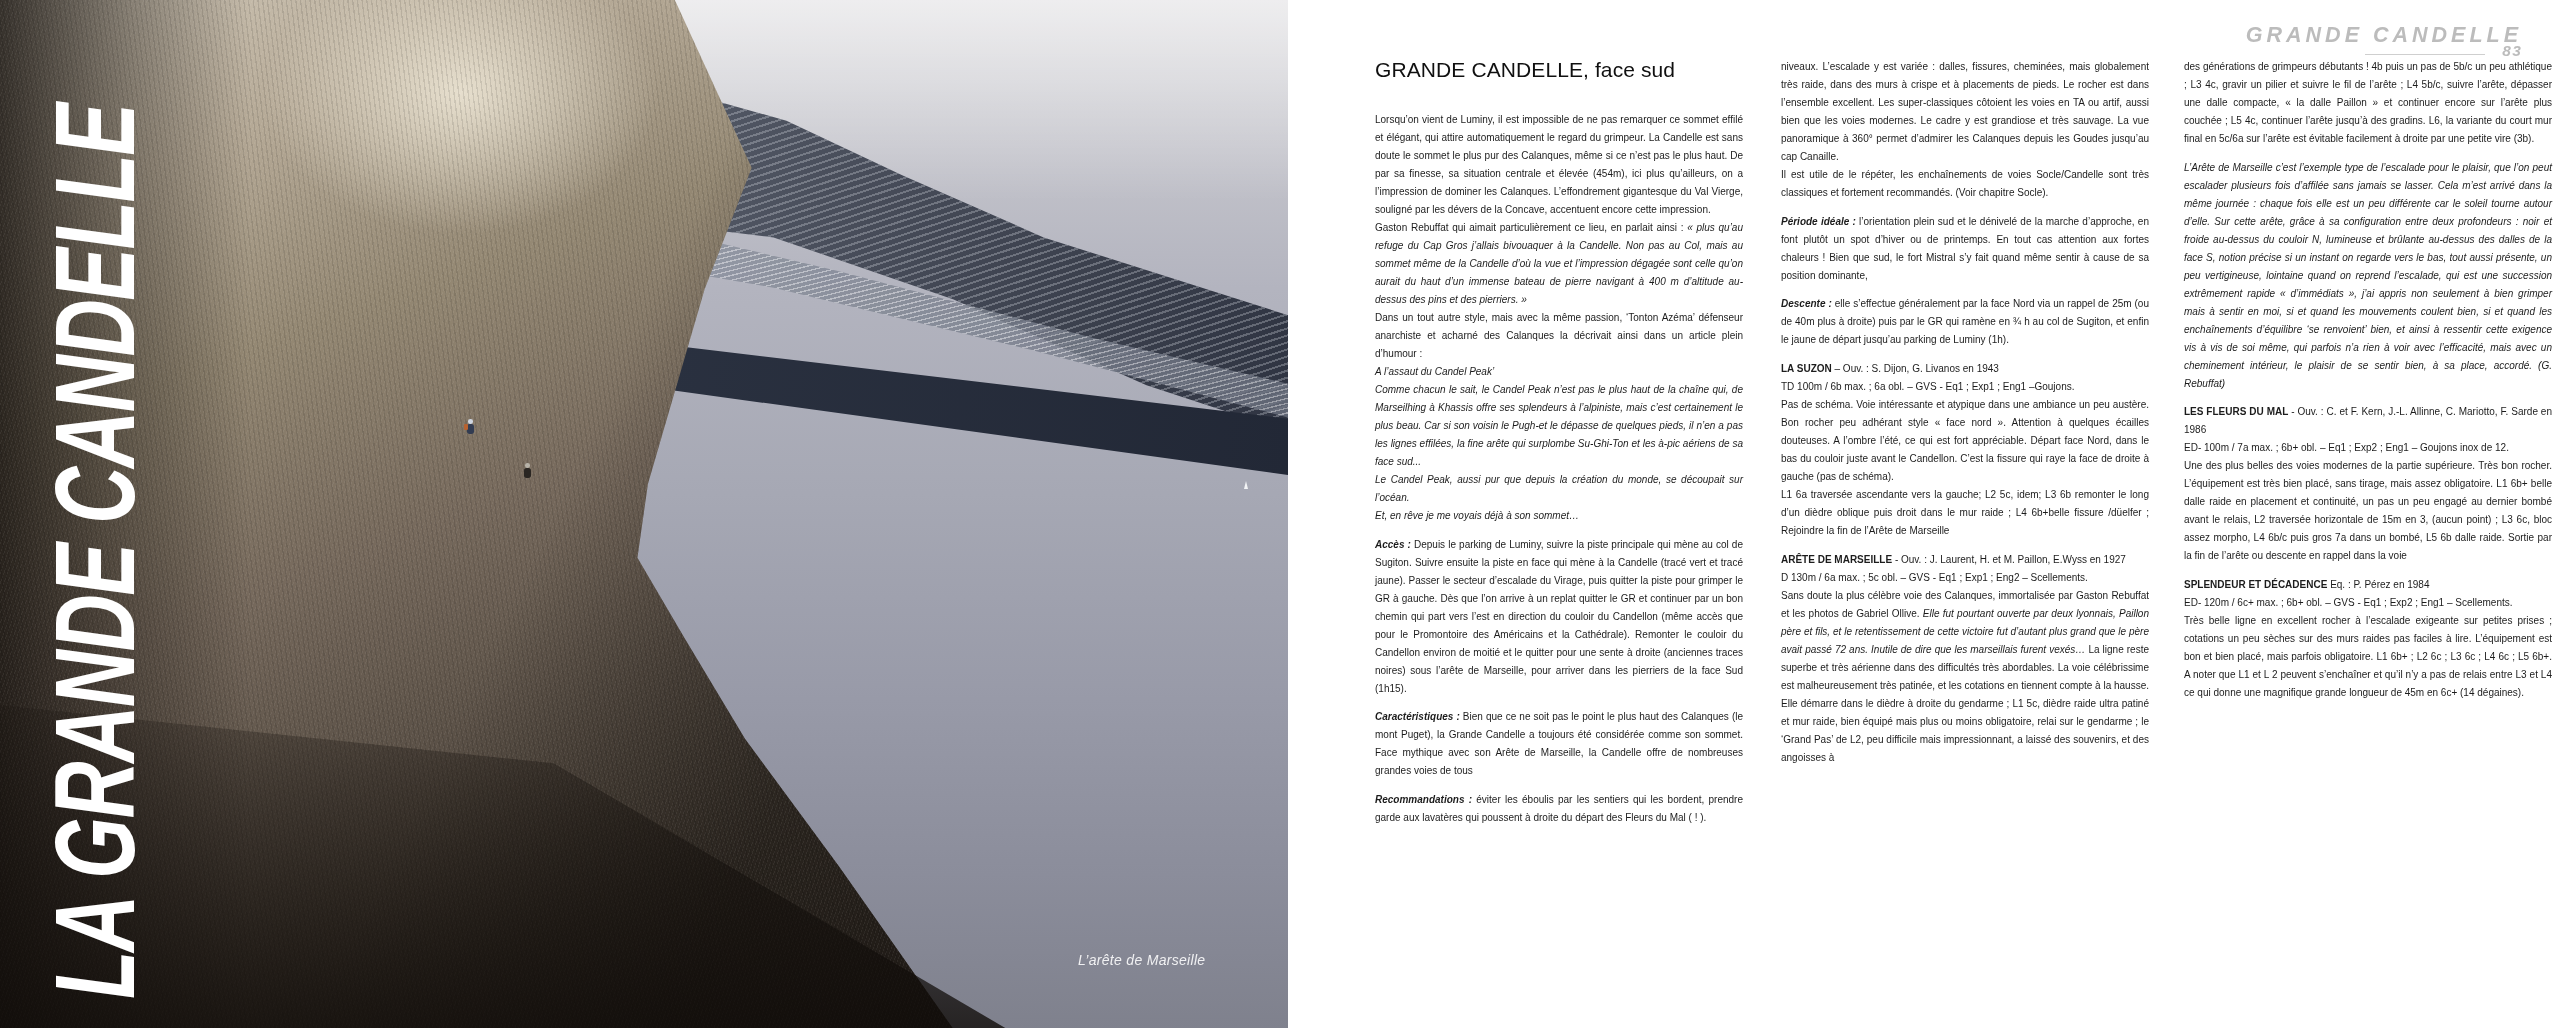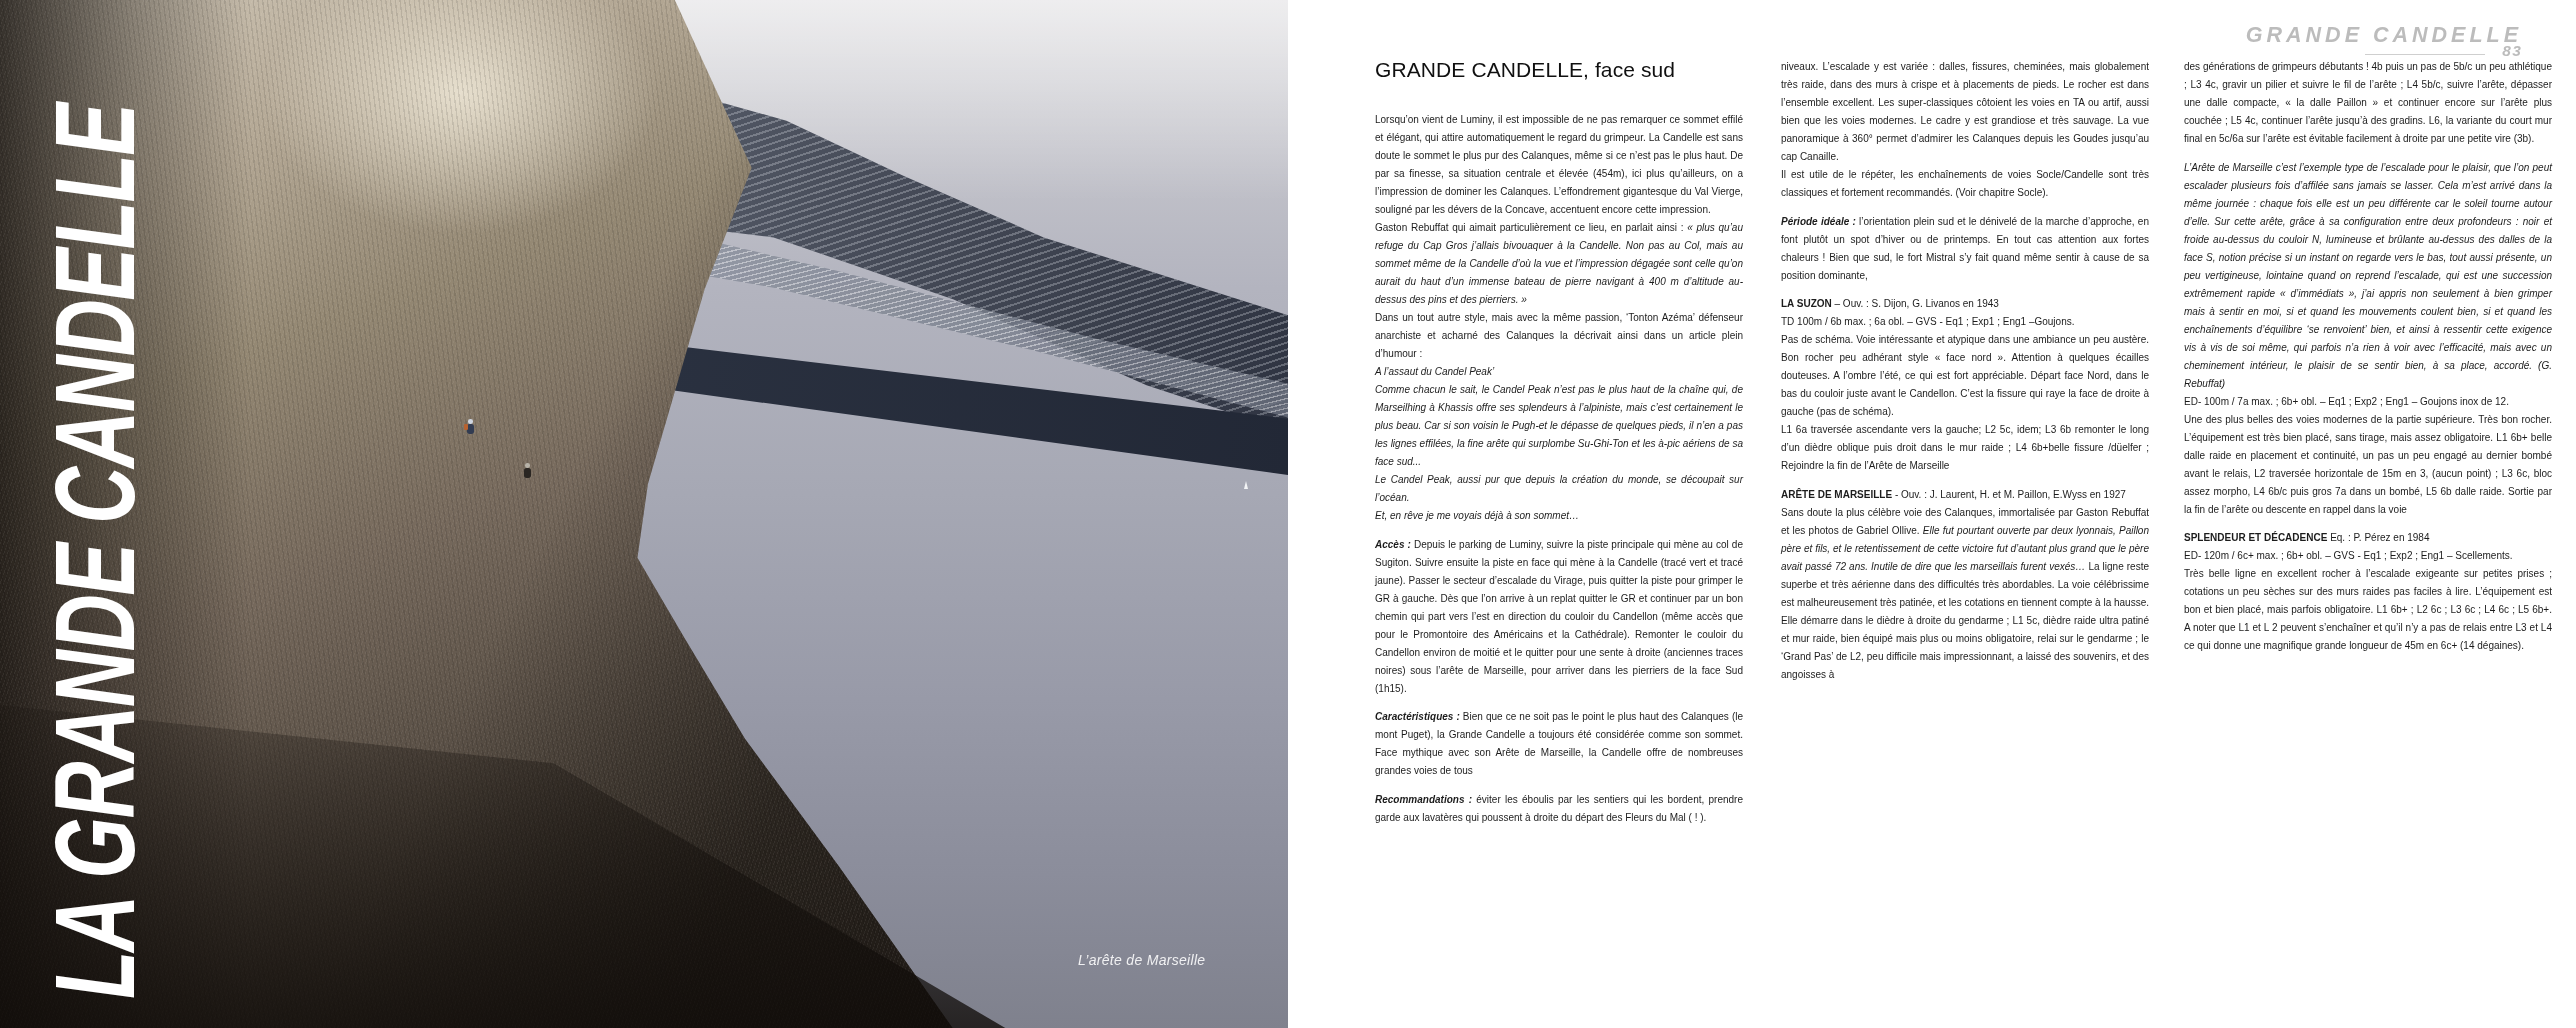--- a/index.html
+++ b/index.html
@@ -121,31 +121,34 @@
         <p class="para"><span class="i">Le Candel Peak, aussi pur que depuis la création du monde, se découpait sur l’océan.</span></p>
         <p class="para"><span class="i">Et, en rêve je me voyais déjà à son sommet…</span></p>
         <p class="para gap"><span class="bi">Accès :</span><span> Depuis le parking de Luminy, suivre la piste principale qui mène au col de Sugiton. Suivre ensuite la piste en face qui mène à la Candelle (tracé vert et tracé jaune). Passer le secteur d’escalade du Virage, puis quitter la piste pour grimper le GR à gauche. Dès que l’on arrive à un replat quitter le GR et continuer par un bon chemin qui part vers l’est en direction du couloir du Candellon (même accès que pour le Promontoire des Américains et la Cathédrale). Remonter le couloir du Candellon environ de moitié et le quitter pour une sente à droite (anciennes traces noires) sous l’arête de Marseille, pour arriver dans les pierriers de la face Sud (1h15).</span></p>
         <p class="para gap"><span class="bi">Caractéristiques :</span><span> Bien que ce ne soit pas le point le plus haut des Calanques (le mont Puget), la Grande Candelle a toujours été considérée comme son sommet. Face mythique avec son Arête de Marseille, la Candelle offre de nombreuses grandes voies de tous</span></p>
         <p class="para gap"><span class="bi">Recommandations :</span><span> éviter les éboulis par les sentiers qui les bordent, prendre garde aux lavatères qui poussent à droite du départ des Fleurs du Mal ( ! ).</span></p>
       </div>
     <div class="text-col c2">
         <p class="para"><span>niveaux. L’escalade y est variée : dalles, fissures, cheminées, mais globalement très raide, dans des murs à crispe et à placements de pieds.  Le rocher est dans l’ensemble excellent. Les super-classiques côtoient les voies en TA ou artif, aussi bien que les voies modernes. Le cadre y est grandiose et  très sauvage. La vue panoramique à 360° permet d’admirer les Calanques depuis les Goudes jusqu’au cap Canaille.</span></p>
         <p class="para"><span>Il est utile de le répéter, les enchaînements de voies Socle/Candelle sont très classiques et fortement recommandés. (Voir chapitre Socle).</span></p>
         <p class="para gap"><span class="bi">Période idéale :</span><span> l’orientation plein sud et le dénivelé de la marche d’approche, en font plutôt un spot d’hiver ou de printemps. En tout cas attention aux fortes chaleurs ! Bien que sud, le fort Mistral s’y fait quand même sentir à cause de sa position dominante,</span></p>
+        <p class="para gap"><span class="bi">Descente :</span><span> elle s’effectue généralement par la face Nord via un rappel de 25m (ou de 40m plus à droite)  puis par le GR qui ramène en ¾ h au col de Sugiton, et enfin le jaune de départ jusqu’au parking de Luminy (1h).</span></p>
         <p class="para gap"><span class="b">LA SUZON</span><span> – Ouv. : S. Dijon, G. Livanos en 1943</span></p>
         <p class="para"><span>TD 100m / 6b max. ; 6a obl. – GVS  - Eq1 ; Exp1 ; Eng1 –Goujons.</span></p>
         <p class="para"><span>Pas de schéma. Voie intéressante et atypique dans une ambiance un peu austère. Bon rocher peu adhérant style « face nord ». Attention à quelques écailles douteuses. A l’ombre l’été, ce qui est fort appréciable. Départ face Nord, dans le bas du couloir  juste avant le Candellon. C’est la fissure qui raye la face de droite à gauche (pas de schéma).</span></p>
         <p class="para"><span>L1 6a traversée ascendante vers la gauche; L2 5c, idem; L3 6b remonter le long d’un dièdre oblique puis droit dans le mur raide ; L4 6b+belle fissure /düelfer ; Rejoindre la fin de l’Arête de Marseille</span></p>
         <p class="para gap"><span class="b">ARÊTE DE MARSEILLE</span><span> - Ouv. : J. Laurent, H. et M. Paillon, E.Wyss en 1927</span></p>
+        <p class="para"><span>D 130m / 6a max. ; 5c obl. – GVS - Eq1 ; Exp1 ; Eng2 – Scellements.</span></p>
         <p class="para"><span>Sans doute la plus célèbre voie des Calanques, immortalisée par Gaston Rebuffat et les photos de Gabriel Ollive. </span><span class="i">Elle fut pourtant ouverte par deux lyonnais, Paillon père et fils, et le retentissement de cette victoire fut d’autant plus grand que le père avait passé 72 ans. Inutile de dire que les marseillais furent vexés…</span><span> La ligne reste superbe et très aérienne dans des difficultés très abordables. La voie célébrissime est malheureusement très patinée, et les cotations en tiennent compte à la hausse.</span></p>
         <p class="para"><span>Elle démarre dans le dièdre à droite du gendarme ; L1 5c, dièdre raide ultra patiné et mur raide, bien équipé mais plus ou moins obligatoire, relai sur le gendarme ;  le ‘Grand Pas’ de L2, peu difficile mais impressionnant, a laissé des souvenirs, et des angoisses à</span></p>
       </div>
     <div class="text-col c3">
         <p class="para"><span>des générations de grimpeurs débutants !  4b puis un pas de 5b/c un peu athlétique ; L3 4c, gravir un pilier et suivre le fil de l’arête ; L4 5b/c, suivre l’arête,  dépasser une dalle compacte, « la dalle Paillon » et continuer encore sur l’arête plus couchée ; L5 4c, continuer l’arête jusqu’à des gradins. L6, la variante du court mur final en 5c/6a sur l’arête est évitable facilement à droite par une petite vire (3b).</span></p>
         <p class="para gap"><span class="i">L’Arête de Marseille c’est l’exemple type de l’escalade pour le plaisir, que l’on peut escalader plusieurs fois d’affilée sans jamais se lasser. Cela m’est arrivé dans la même journée : chaque fois elle est un peu différente car le soleil tourne autour d’elle. Sur cette arête, grâce à sa configuration entre deux profondeurs : noir et froide au-dessus du couloir N, lumineuse et brûlante au-dessus des dalles de la face S, notion précise si un instant on regarde vers le bas, tout aussi présente, un peu vertigineuse, lointaine quand on reprend l’escalade, qui est une succession extrêmement rapide « d’immédiats », j’ai appris non seulement à bien grimper mais à sentir en moi, si et quand les mouvements coulent bien, si et quand les enchaînements d’équilibre ‘se renvoient’ bien, et ainsi à ressentir cette exigence vis à vis de soi même, qui parfois n’a rien à voir avec l’efficacité, mais avec un cheminement intérieur, le plaisir de se sentir bien, à sa place, accordé. (G. Rebuffat)</span></p>
+        <p class="para gap"><span class="b">LES FLEURS DU MAL</span><span> - Ouv. : C. et F. Kern, J.-L. Allinne, C. Mariotto, F. Sarde en 1986</span></p>
         <p class="para"><span>ED- 100m  / 7a max. ; 6b+ obl. – Eq1 ; Exp2 ; Eng1 – Goujons inox de 12.</span></p>
         <p class="para"><span>Une des plus belles des voies modernes de la partie supérieure. Très bon rocher. L’équipement est très bien placé, sans tirage, mais assez obligatoire. L1 6b+ belle dalle raide en placement et continuité, un pas un peu engagé au dernier bombé avant le relais, L2 traversée horizontale de 15m en 3, (aucun point) ; L3 6c, bloc assez morpho, L4 6b/c puis gros 7a dans un bombé, L5 6b dalle raide. Sortie par la fin de l’arête ou descente en rappel dans la voie</span></p>
         <p class="para gap"><span class="b">SPLENDEUR ET DÉCADENCE</span><span> Eq. : P. Pérez en 1984</span></p>
         <p class="para"><span>ED- 120m /  6c+ max. ; 6b+ obl. – GVS - Eq1 ; Exp2 ; Eng1 – Scellements.</span></p>
         <p class="para"><span>Très belle ligne en excellent rocher à l’escalade exigeante sur petites prises ; cotations un peu sèches sur des murs raides pas faciles à lire. L’équipement est bon et bien placé, mais parfois obligatoire. L1 6b+ ; L2 6c ; L3 6c ; L4 6c ; L5 6b+.  A noter que L1 et L 2 peuvent s’enchaîner et qu’il n’y a pas de relais entre L3 et L4 ce qui donne une magnifique grande longueur de 45m en 6c+ (14 dégaines).</span></p>
       </div>
   </div>
 
 </div>
 

